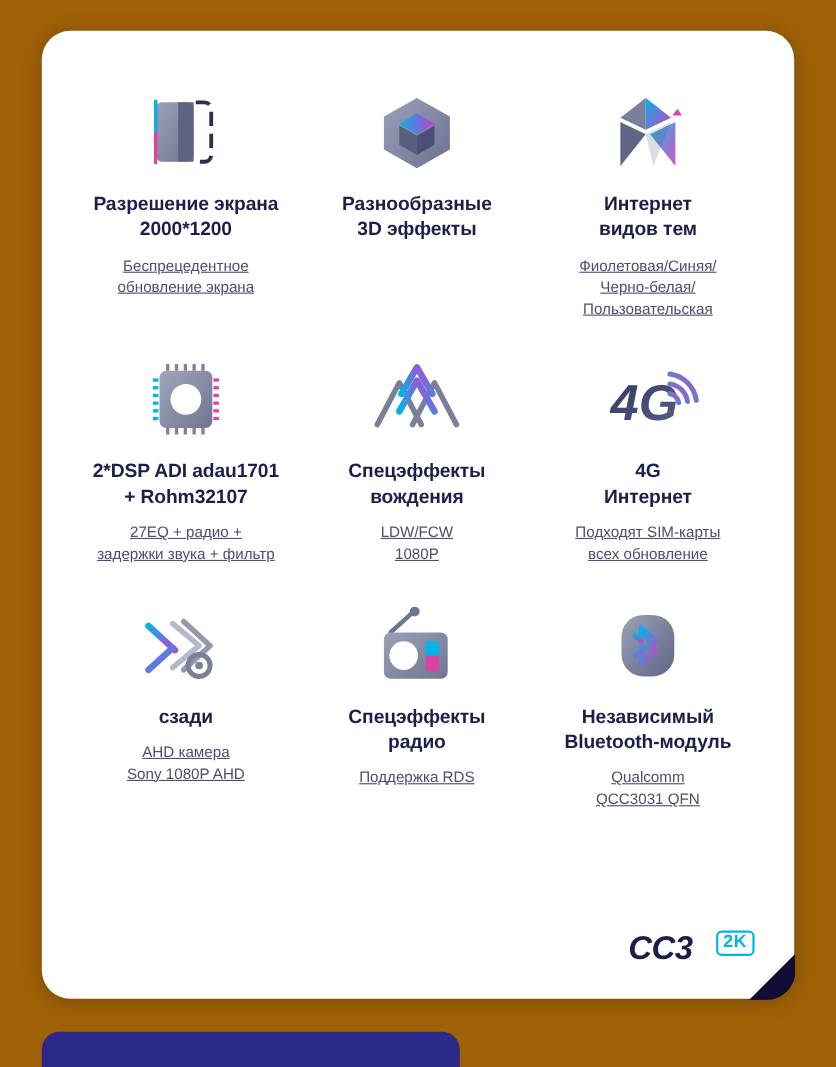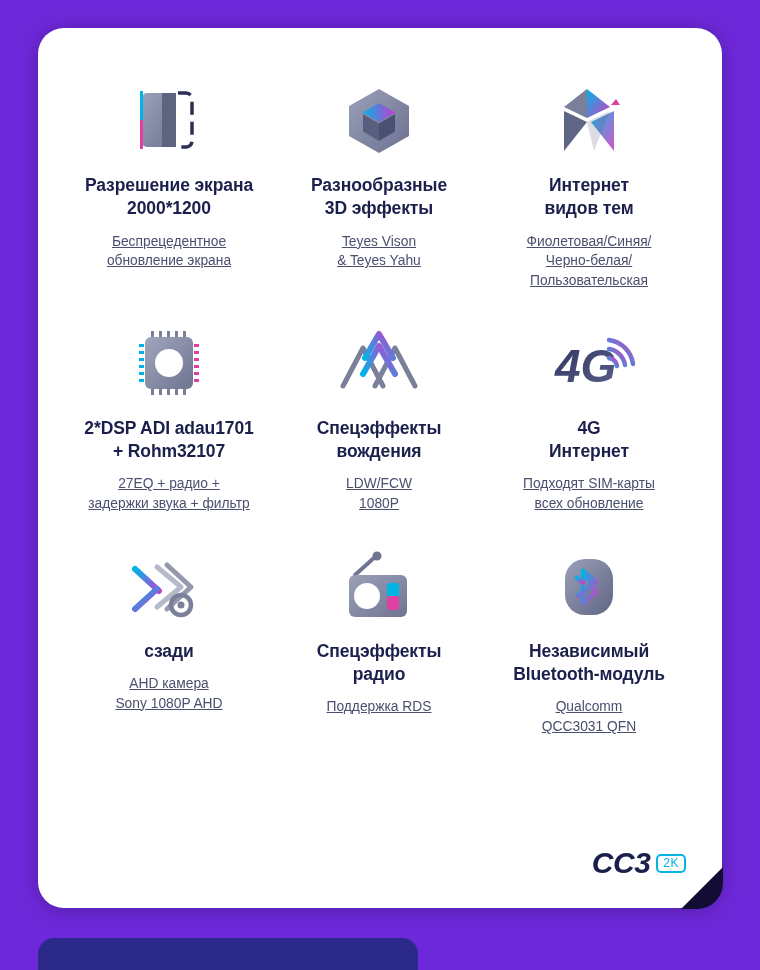--- a/index.html
+++ b/index.html
@@ -10,21 +10,21 @@
     width: 760px;
     height: 970px;
     background: #120d35;
     font-family: "Liberation Sans", sans-serif;
     overflow: hidden;
     position: relative;
   }
   #page {
     position: absolute;
     inset: 0;
-    background: #6d28d9;
+    background: #a16207;
   }
   .card {
     position: absolute;
     left: 38px;
     top: 28px;
     width: 684px;
     height: 880px;
     background: #ffffff;
     border-radius: 26px;
     box-shadow: 0 2px 18px rgba(0,0,0,0.25);
@@ -75,37 +75,37 @@
     color: #4a4f6e;
     line-height: 1.43;
     margin-top: 11px;
     text-decoration: underline;
   }
   .logo {
     position: absolute;
     right: 36px;
     bottom: 28px;
     display: flex;
-    align-items: center;
-    gap: 6px;
+    align-items: flex-start;
+    gap: 21px;
     margin-top: 20px;
   }
   .logo-text {
     font-size: 30px;
     font-weight: bold;
     color: #1b1f4b;
     letter-spacing: -0.5px;
     font-style: italic;
   }
   .logo-badge {
     border: 2px solid #00b4e6;
     color: #00b4e6;
     border-radius: 5px;
-    font-size: 12px;
-    font-weight: normal;
+    font-size: 16px;
+    font-weight: bold;
     padding: 1px 5px 2px 5px;
     line-height: 1;
     letter-spacing: 0.5px;
   }
   .bottom-strip {
     position: absolute;
     left: 38px;
     bottom: 0;
     width: 380px;
     height: 32px;
@@ -164,24 +164,20 @@
             </defs>
             <path d="M43 8 L73 25 L73 55 L43 72 L13 55 L13 25 Z" fill="url(#g2)"></path>
             <path d="M43 22 L59 31.5 L43 41 L27 31.5 Z" fill="url(#g2b)"></path>
             <path d="M27 33 L43 42.5 L43 60 L27 50.5 Z" fill="#585e7d"></path>
             <path d="M59 33 L59 50.5 L43 60 L43 42.5 Z" fill="#4a5072"></path>
           </svg>
         </div>
         <div class="title">
           <div>Разнообразные</div>
           <div>3D эффекты</div>
-        </div>
-        <div class="subtitle">
-          <div>Teyes Vison</div>
-          <div>&amp; Teyes Yahu</div>
         </div>
       </div>
 
       <div class="cell">
         <div class="icon-wrap">
           <svg width="86" height="78" viewBox="0 0 86 78">
             <defs>
               <linearGradient id="g3" x1="0" y1="0" x2="1" y2="1">
                 <stop offset="0" stop-color="#00b4e6"></stop>
                 <stop offset="1" stop-color="#d040c0"></stop>

